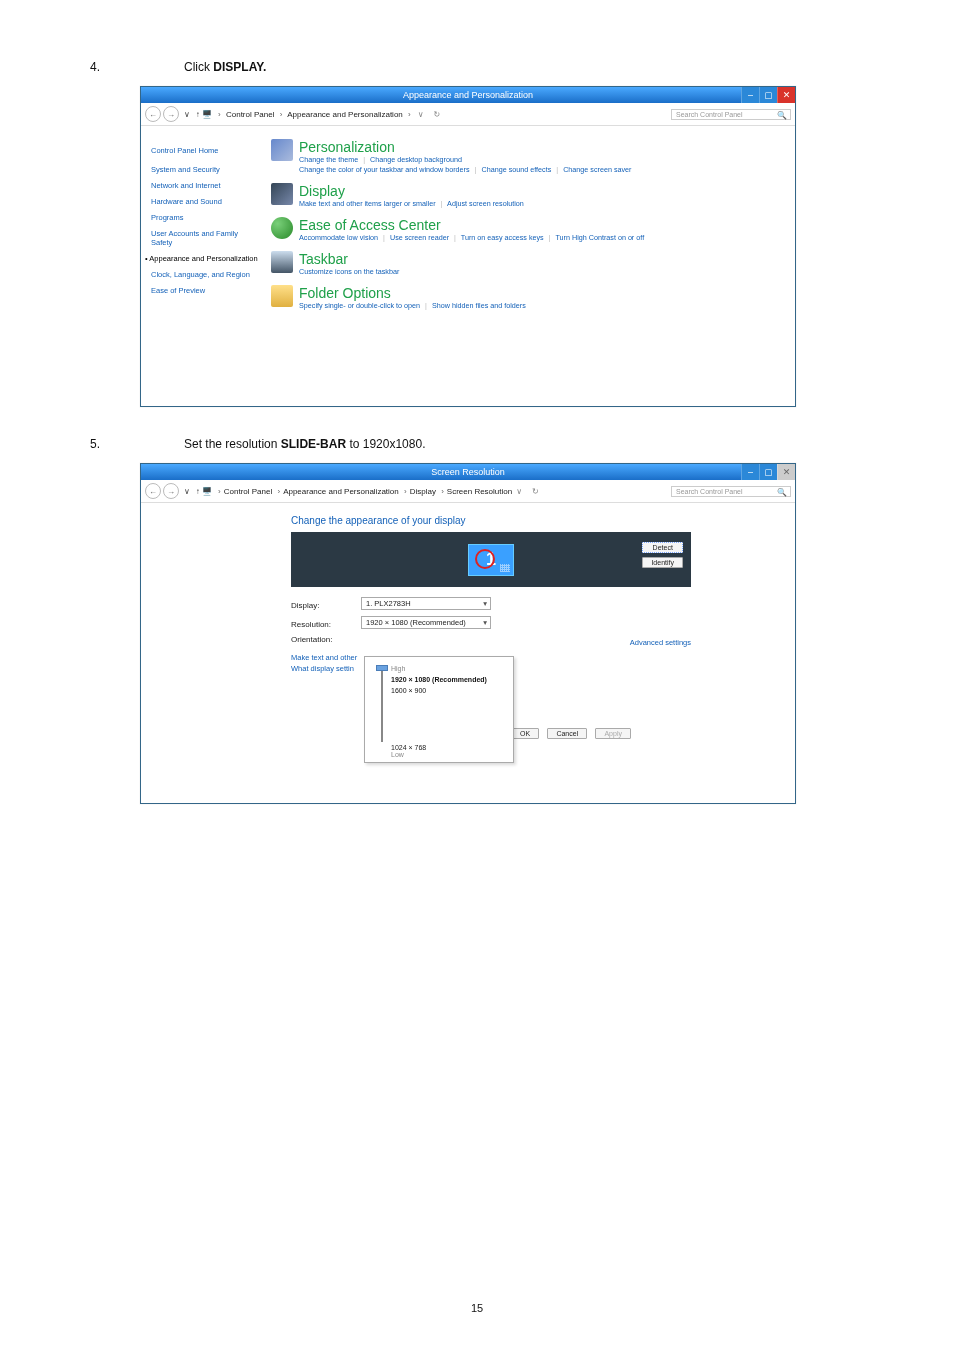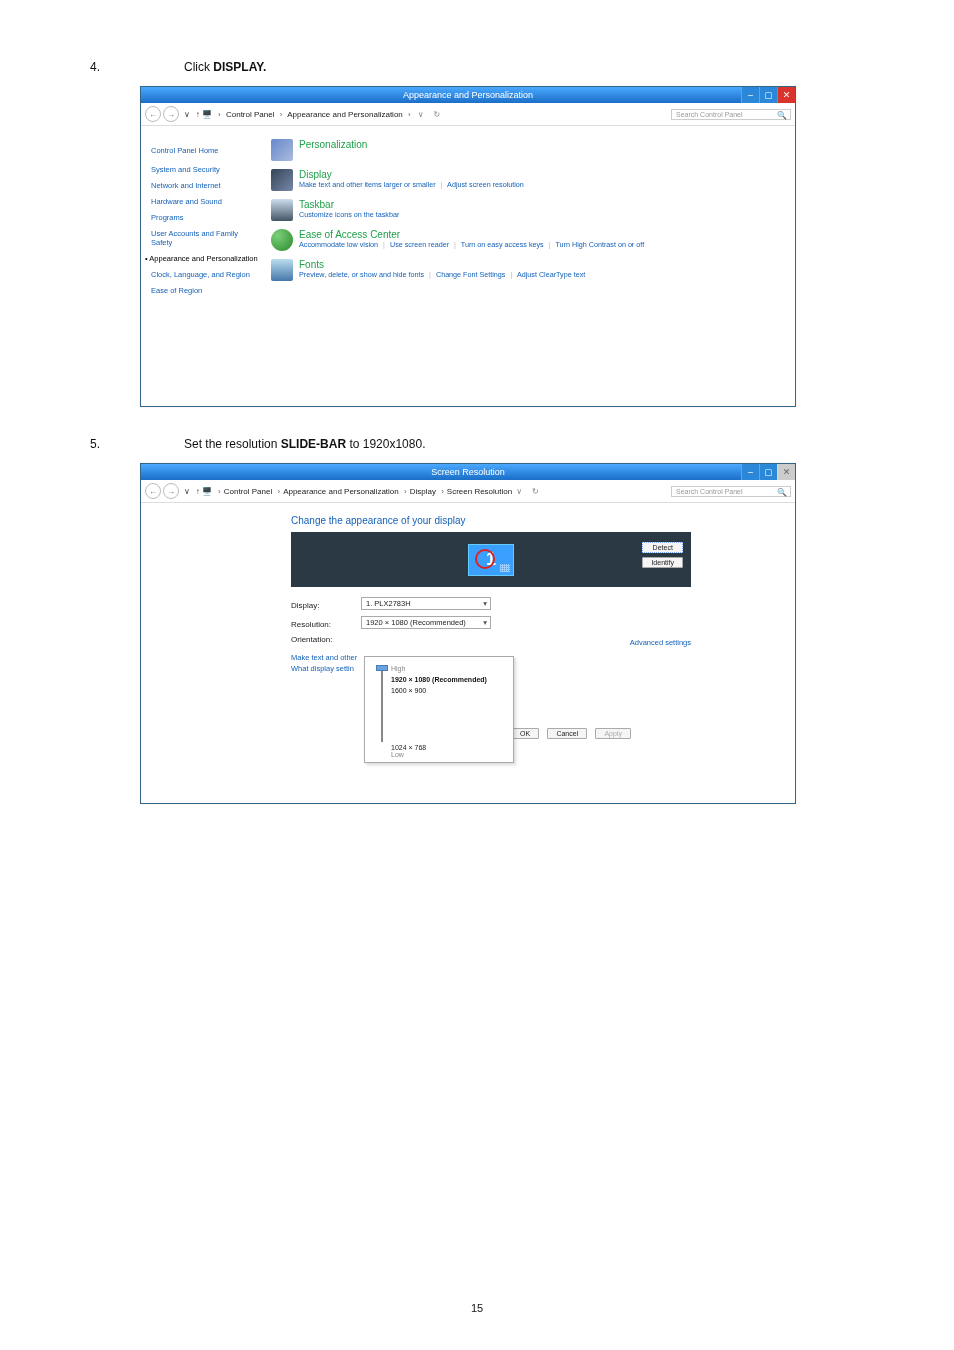--- a/index.html
+++ b/index.html
@@ -107,21 +107,21 @@
     flex-shrink:0;
     border-radius: 2px;
   }
   .caticon.personal { background: linear-gradient(135deg,#68c,#abd); }
   .caticon.display  { background: linear-gradient(135deg,#345,#78a); }
   .caticon.taskbar  { background: linear-gradient(180deg,#cde,#456); }
   .caticon.ease     { background: radial-gradient(circle at 30% 30%,#7ad07a,#2a8a2a); border-radius:50%;}
   .caticon.folder   { background: linear-gradient(180deg,#ffe08a,#e0b040); }
   .caticon.fonts    { background: linear-gradient(180deg,#bde,#47a); }
   .catbody { }
-  .cathead { color:#1fa04a; font-size:10px; }
+  .cathead { color:#1fa04a; font-size:14px; }
   .sublinks { color:#1461b8; font-size:7.2px; line-height:1.4; }
   .sublinks span { margin-right:2px;}
   .sublinks .bar { color:#bbb; margin:0 3px; }
 
   
   .w2body { min-height: 300px; padding: 12px 40px; }
   .w2head { color:#1461b8; font-size:10px; margin-bottom:6px; }
   .monitorarea {
     background:#2b3944;
     height:55px;
@@ -273,68 +273,74 @@
     <div class="w1body">
       <div class="leftcol">
         <div class="home">Control Panel Home</div>
         <div class="lnk">System and Security</div>
         <div class="lnk">Network and Internet</div>
         <div class="lnk">Hardware and Sound</div>
         <div class="lnk">Programs</div>
         <div class="lnk">User Accounts and Family Safety</div>
         <div class="lnk current"><span class="bullet">• </span><span>Appearance and Personalization</span></div>
         <div class="lnk">Clock, Language, and Region</div>
-        <div class="lnk">Ease of Region</div>
+        <div class="lnk">Ease of Preview</div>
       </div>
       <div class="rightcol">
         <div class="catrow">
           <div class="caticon personal"></div>
           <div class="catbody">
             <div class="cathead">Personalization</div>
+            <div class="sublinks">
+              <span>Change the theme</span><span class="bar">|</span>
+              <span>Change desktop background</span><br>
+              <span>Change the color of your taskbar and window borders</span><span class="bar">|</span>
+              <span>Change sound effects</span><span class="bar">|</span>
+              <span>Change screen saver</span>
+            </div>
           </div>
         </div>
         <div class="catrow">
           <div class="caticon display"></div>
           <div class="catbody">
             <div class="cathead">Display</div>
             <div class="sublinks">
               <span>Make text and other items larger or smaller</span><span class="bar">|</span>
               <span>Adjust screen resolution</span>
-            </div>
-          </div>
-        </div>
-        <div class="catrow">
-          <div class="caticon taskbar"></div>
-          <div class="catbody">
-            <div class="cathead">Taskbar</div>
-            <div class="sublinks">
-              <span>Customize icons on the taskbar</span>
             </div>
           </div>
         </div>
         <div class="catrow">
           <div class="caticon ease"></div>
           <div class="catbody">
             <div class="cathead">Ease of Access Center</div>
             <div class="sublinks">
               <span>Accommodate low vision</span><span class="bar">|</span>
               <span>Use screen reader</span><span class="bar">|</span>
               <span>Turn on easy access keys</span><span class="bar">|</span>
               <span>Turn High Contrast on or off</span>
             </div>
           </div>
         </div>
         <div class="catrow">
-          <div class="caticon fonts"></div>
+          <div class="caticon taskbar"></div>
           <div class="catbody">
-            <div class="cathead">Fonts</div>
+            <div class="cathead">Taskbar</div>
             <div class="sublinks">
-              <span>Preview, delete, or show and hide fonts</span><span class="bar">|</span>
-              <span>Change Font Settings</span><span class="bar">|</span>
-              <span>Adjust ClearType text</span>
+              <span>Customize icons on the taskbar</span>
+            </div>
+          </div>
+        </div>
+        <div class="catrow">
+          <div class="caticon folder"></div>
+          <div class="catbody">
+            <div class="cathead">Folder Options</div>
+            <div class="sublinks">
+              <span>Specify single- or double-click to open</span><span class="bar">|</span>
+              <span>Show hidden files and folders</span>
             </div>
           </div>
         </div>
       </div>
     </div>
   </div>
 
   <div class="step-row">
     <div class="step-num">5.</div>
     <div class="step-text">

